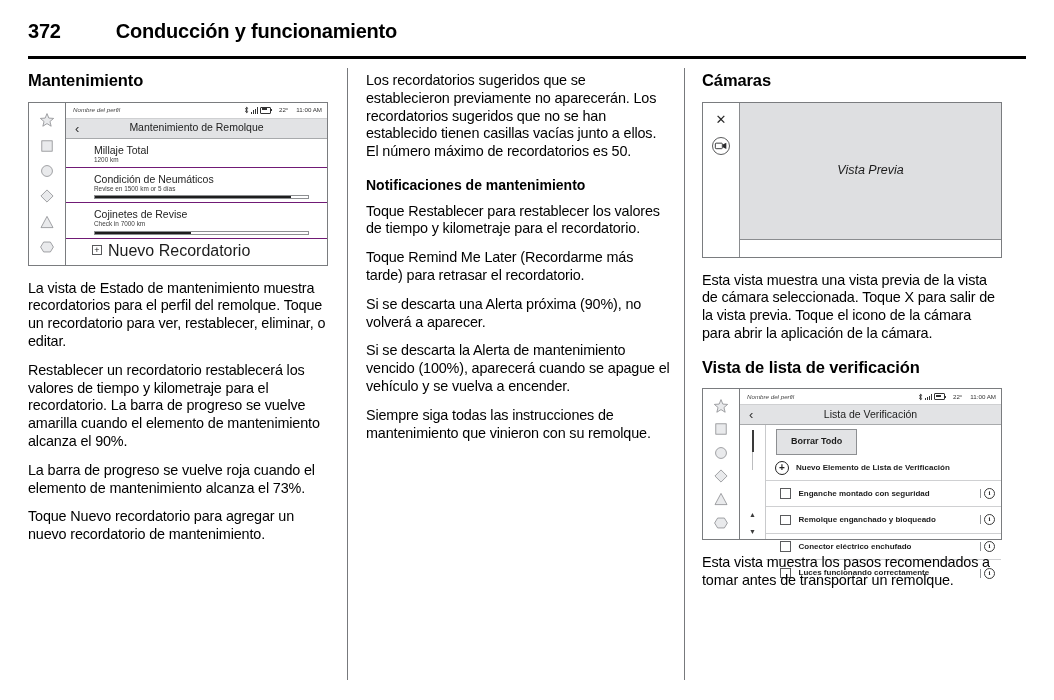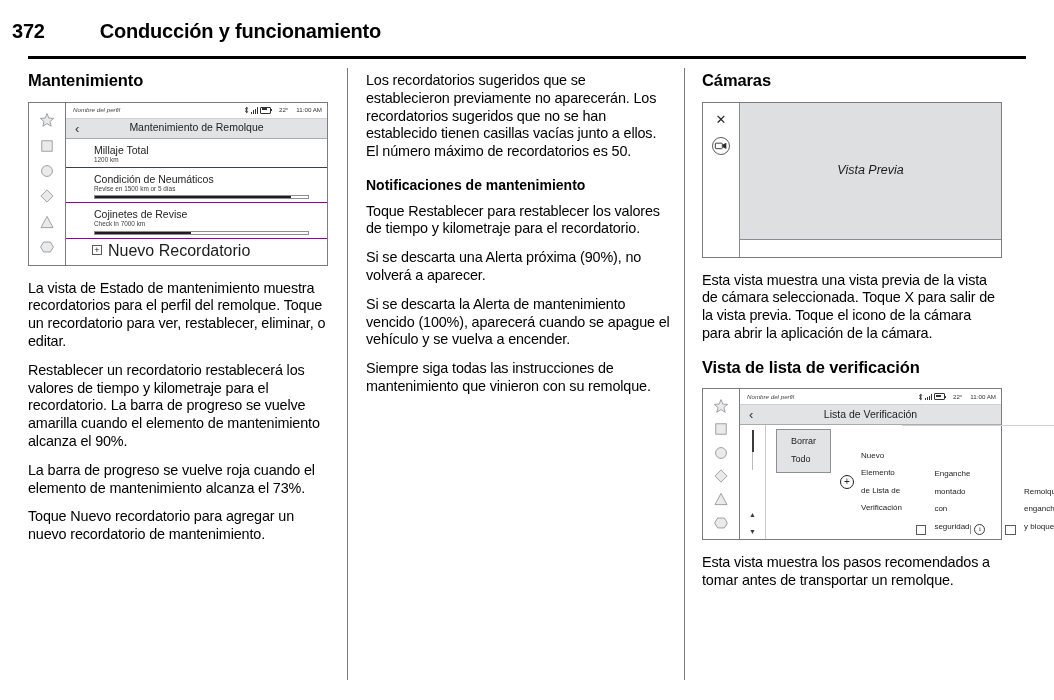--- a/index.html
+++ b/index.html
@@ -10,21 +10,21 @@
     width: 1054px; height: 700px;
     font-family: "Liberation Sans", sans-serif;
     color: #000;
     position: relative;
     overflow: hidden;
   }
 
   
   #page-header {
     position: absolute;
-    left: 12px; top: 20px; width: 998px;
+    left: 28px; top: 20px; width: 998px;
     display: flex; align-items: baseline;
   }
   #page-header .pageno {
     font-size: 20px; font-weight: bold;
     letter-spacing: -0.2px;
   }
   #page-header .chaptertitle {
     font-size: 20px; font-weight: bold;
     margin-left: 55px;
     letter-spacing: -0.2px;
@@ -178,38 +178,38 @@
     width: 26px; flex: none;
     border-right: 1px solid #c9cacc;
     display: flex; flex-direction: column; align-items: center;
     padding: 5px 0 3px; box-sizing: border-box;
   }
   .cl-track { width: 1px; background: #bcbdbf; flex: none; height: 18px; margin-bottom: 2px;}
   .cl-thumb { width: 2px; background: #3a3a3a; height: 22px; }
   .cl-arrow { font-size: 7px; color: #3b3b3b; line-height: 8px; }
   .cl-spacer { flex: 1; }
 
-  .cl-body { flex: 1; display: flex; flex-direction: row; min-width:0; }
+  .cl-body { flex: 1; display: flex; flex-direction: column; min-width:0;font-weight:bold; }
   .cl-toprow { padding: 4px 0 2px 10px; }
   .btn-clear {
     display: inline-block;
     border: 1px solid #8d8f92; background: #e2e3e5;
     font-size: 9px; color: #1c1c1c;
     padding: 3px 14px;
   }
   .cl-newrow { display: flex; align-items: center; padding: 2px 0 3px 9px; }
   .circle-plus {
     width: 12px; height: 12px; border: 1.2px solid #1f1f1f;
     border-radius: 50%; display: flex; align-items: center; justify-content: center;
     font-size: 10px; line-height: 1; flex: none; color: #1f1f1f;
   }
   .cl-newrow .lbl { font-size: 8px; margin-left: 7px; color: #1d1d1d; }
 
   .cl-item {
-    display: flex; align-items: flex-end;
+    display: flex; align-items: center;
     border-top: 1px solid #cfd0d2;
     padding: 4px 6px 4px 14px; box-sizing: border-box;
   }
   .cl-check {
     width: 8.5px; height: 8.5px; border: 1px solid #5a5b5d;
     background: #fff; flex: none;
   }
   .cl-item .cl-label { font-size: 8px; margin-left: 8px; flex: 1; color: #1d1d1d; }
   .cl-info {
     display: flex; align-items: center; gap: 3px; flex: none;
@@ -320,20 +320,21 @@
   <p class="body">La vista de Estado de mantenimiento muestra recordatorios para el perfil del remolque. Toque un recordatorio para ver, restablecer, eliminar, o editar.</p>
   <p class="body">Restablecer un recordatorio restablecerá los valores de tiempo y kilometraje para el recordatorio. La barra de progreso se vuelve amarilla cuando el elemento de mantenimiento alcanza el 90%.</p>
   <p class="body">La barra de progreso se vuelve roja cuando el elemento de mantenimiento alcanza el 73%.</p>
   <p class="body tight">Toque Nuevo recordatorio para agregar un nuevo recordatorio de mantenimiento.</p>
 </div>
 
 <div class="col" id="col-mid">
   <p class="body">Los recordatorios sugeridos que se establecieron previamente no aparecerán. Los recordatorios sugeridos que no se han establecido tienen casillas vacías junto a ellos. El número máximo de recordatorios es 50.</p>
   <h3 class="sub">Notificaciones de mantenimiento</h3>
   <p class="body">Toque Restablecer para restablecer los valores de tiempo y kilometraje para el recordatorio.</p>
+  <p class="body">Toque Remind Me Later (Recordarme más tarde) para retrasar el recordatorio.</p>
   <p class="body">Si se descarta una Alerta próxima (90%), no volverá a aparecer.</p>
   <p class="body">Si se descarta la Alerta de mantenimiento vencido (100%), aparecerá cuando se apague el vehículo y se vuelva a encender.</p>
   <p class="body tight">Siempre siga todas las instrucciones de mantenimiento que vinieron con su remolque.</p>
 </div>
 
 <div class="col" id="col-right">
 
   <h2 class="sec">Cámaras</h2>
 
   <div class="cam-frame" style="height:156px;">

